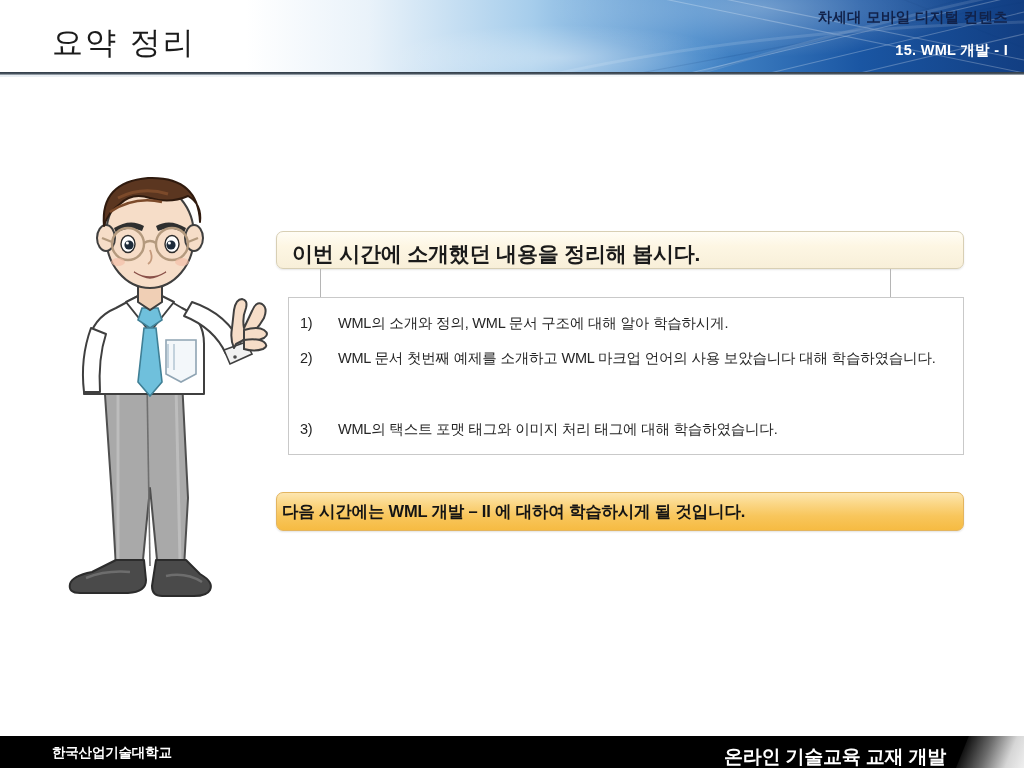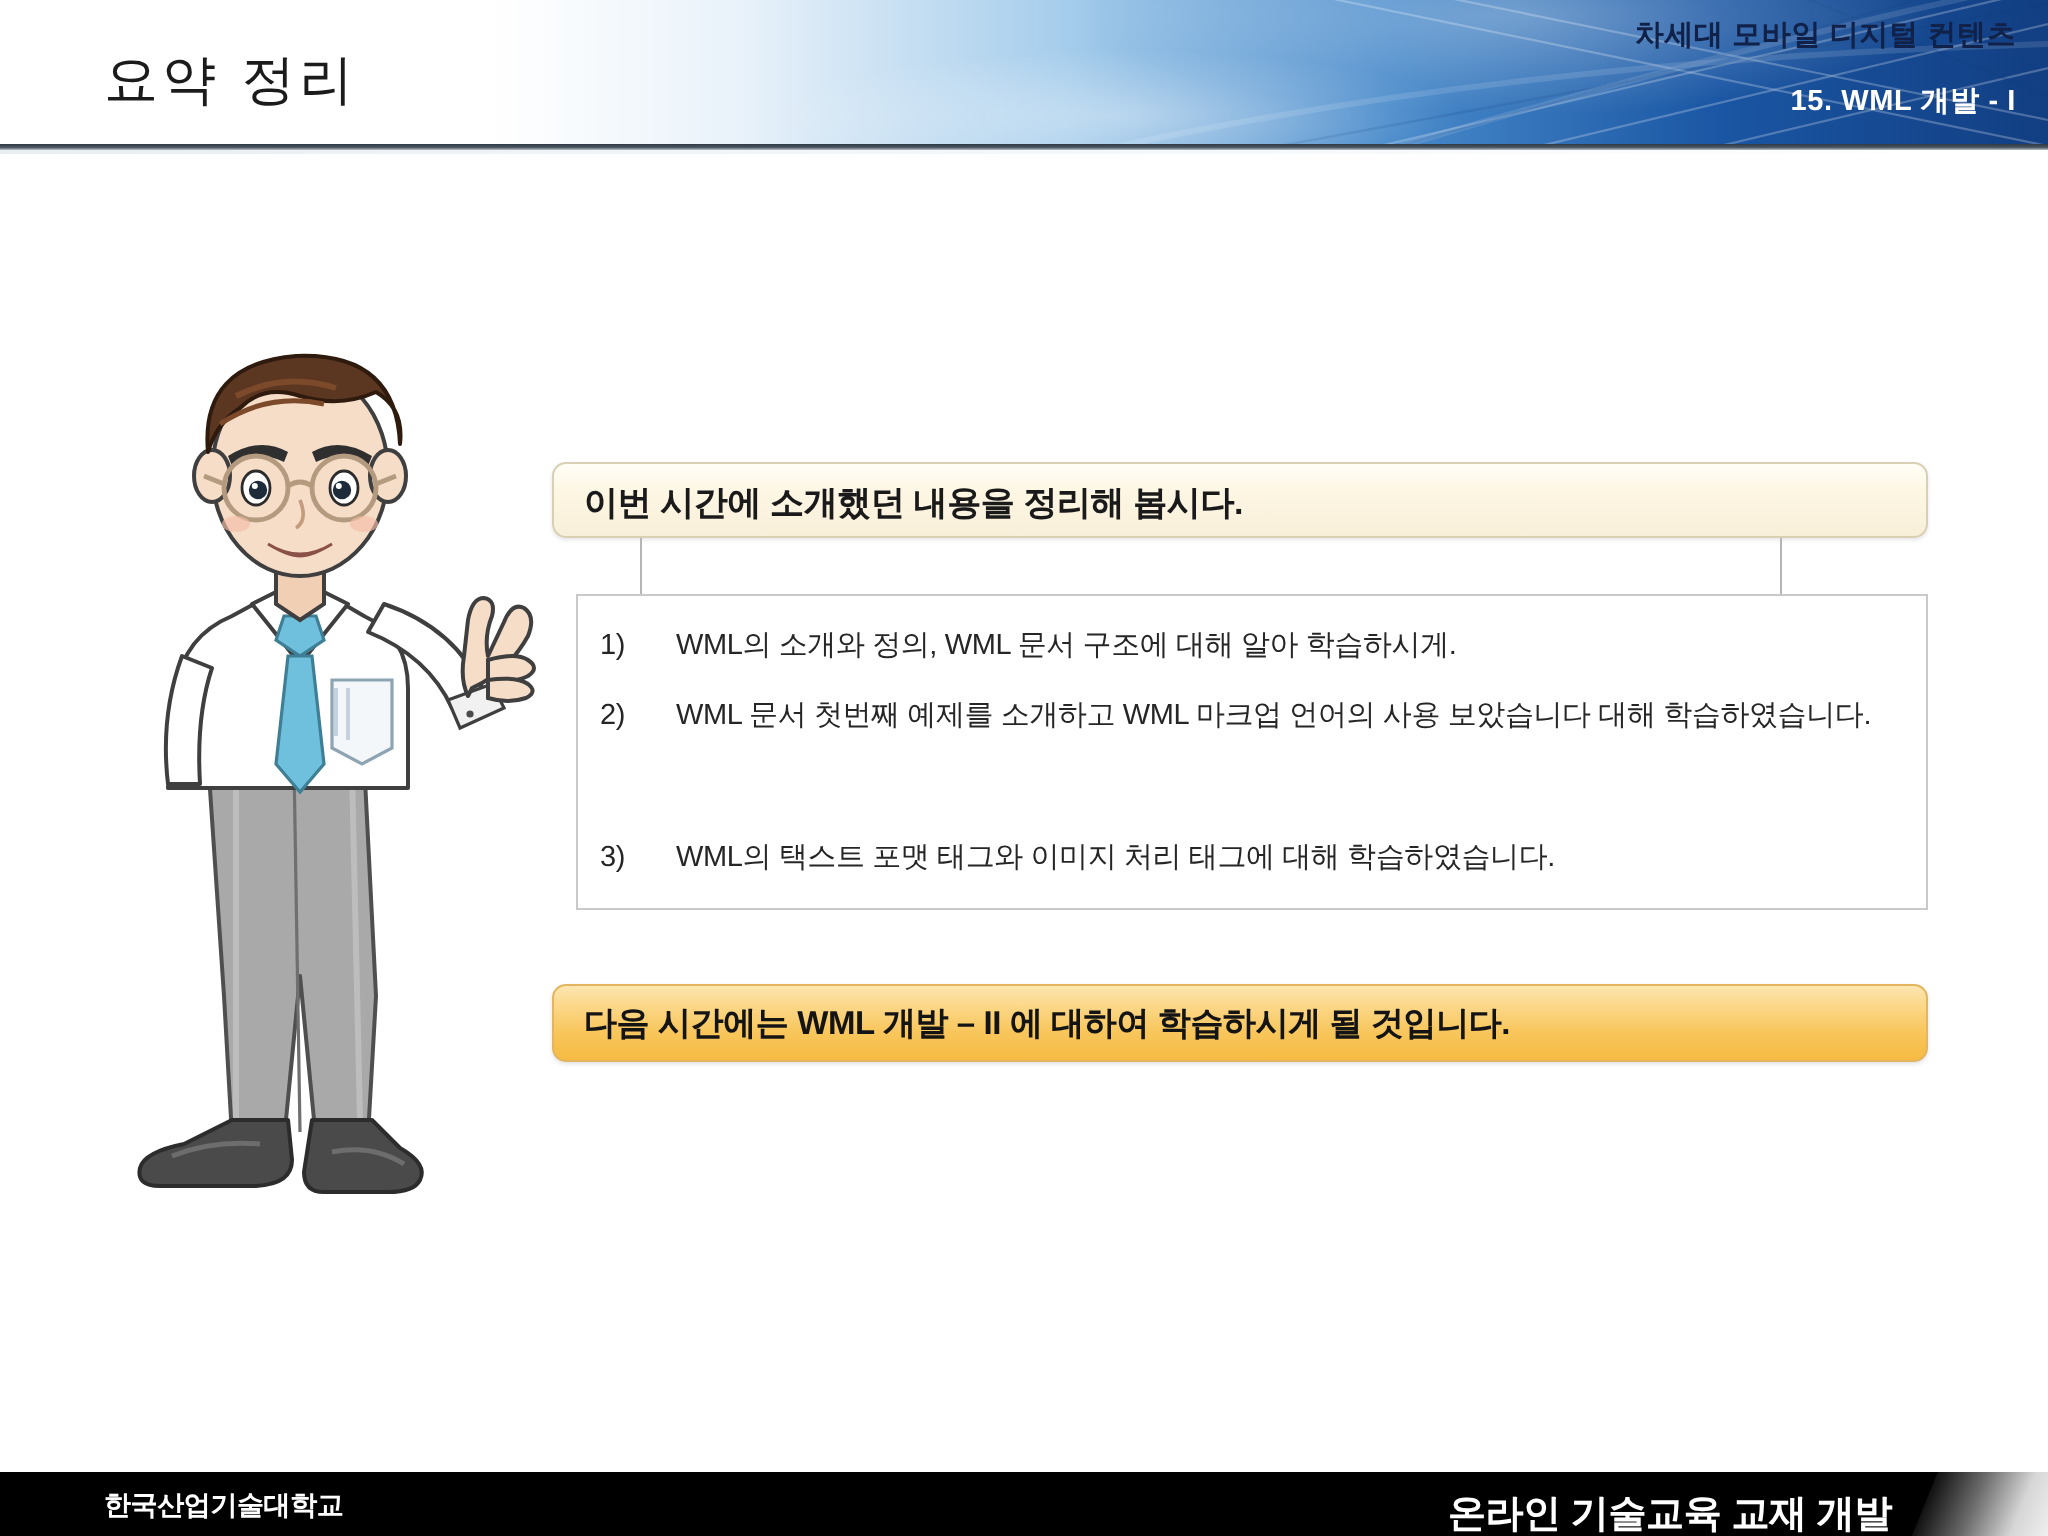--- a/index.html
+++ b/index.html
@@ -63,21 +63,21 @@
     position: absolute;
     left: 0; top: 75px;
     width: 1024px;
     height: 2px;
     background: linear-gradient(to right, #e9eef3, #f6f9fb 60%, #ffffff);
   }
   .slide-title {
     position: absolute;
     left: 52px; top: 22px;
     font-family: "DejaVu Serif", "Liberation Serif", serif;
-    font-size: 27px;
+    font-size: 31px;
     letter-spacing: 2px;
     color: #1b1b1b;
     white-space: nowrap;
   }
   .course-title {
     position: absolute;
     right: 16px; top: 8px;
     font-size: 14.5px;
     font-weight: bold;
     color: #11224a;
@@ -114,21 +114,21 @@
     box-sizing: border-box;
     border: 1px solid #d8cfb4;
     border-radius: 7px;
     background: linear-gradient(to bottom, #fffdf5 0%, #fdf6e3 40%, #f8efd9 100%);
     box-shadow: 0 1px 2px rgba(0,0,0,0.10);
   }
   .callout-text {
     position: absolute;
     left: 15px;
     top: 8px;
-    font-size: 17px;
+    font-size: 21px;
     font-weight: bold;
     color: #1a1a1a;
     letter-spacing: -0.2px;
     white-space: nowrap;
   }
 
   .connector {
     position: absolute;
     width: 1px;
     background: #b5b5b5;
@@ -172,21 +172,21 @@
     width: 688px;
     height: 39px;
     box-sizing: border-box;
     border: 1px solid #e3b560;
     border-radius: 7px;
     background: linear-gradient(to bottom, #fde6b0 0%, #fbd787 28%, #f8c65c 62%, #f6bb42 100%);
     box-shadow: 0 1px 2px rgba(0,0,0,0.12);
   }
   .next-text {
     position: absolute;
-    left: 15px;
+    left: 5px;
     top: 8px;
     font-size: 16.5px;
     font-weight: bold;
     color: #141414;
     letter-spacing: -0.2px;
     white-space: nowrap;
   }
 
   
   .footer {

